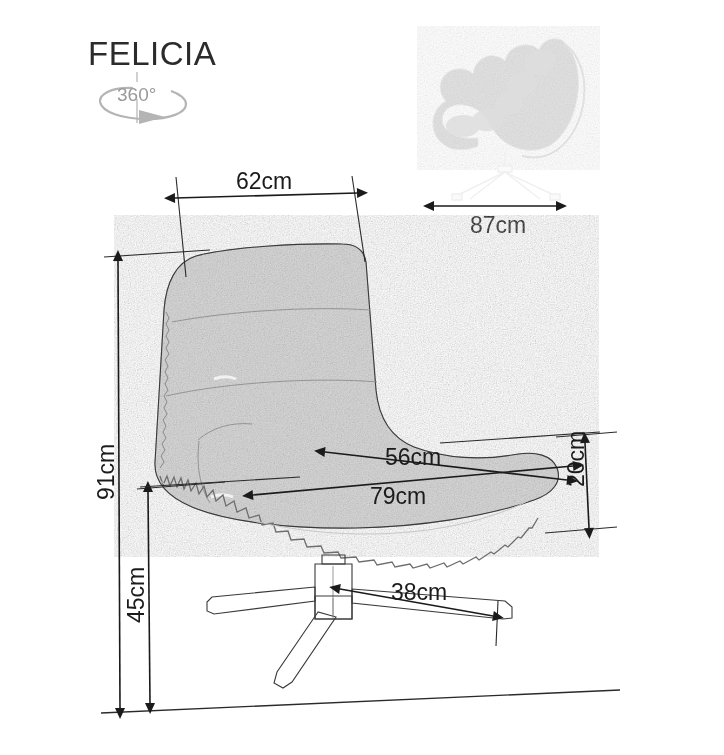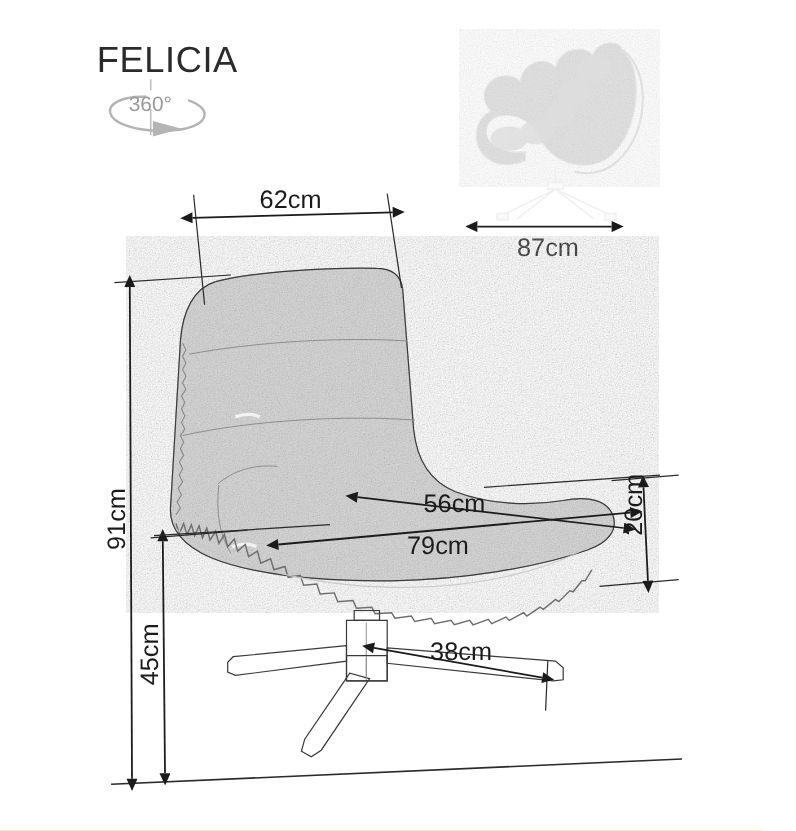--- a/index.html
+++ b/index.html
@@ -12,21 +12,21 @@
     height: 755px;
     position: relative;
     font-family: "Liberation Sans", sans-serif;
     overflow: hidden;
   }
   #stage {
     position: absolute;
     left: 0; top: 0;
     width: 724px;
     height: 755px;
-    background: #84cc16;
+    background: #b91c1c;
   }
   #stage svg {
     display: block;
   }
   .dim-text {
     font-family: "Liberation Sans", sans-serif;
     font-size: 23px;
     fill: #1b1b1b;
   }
   .title-text {

